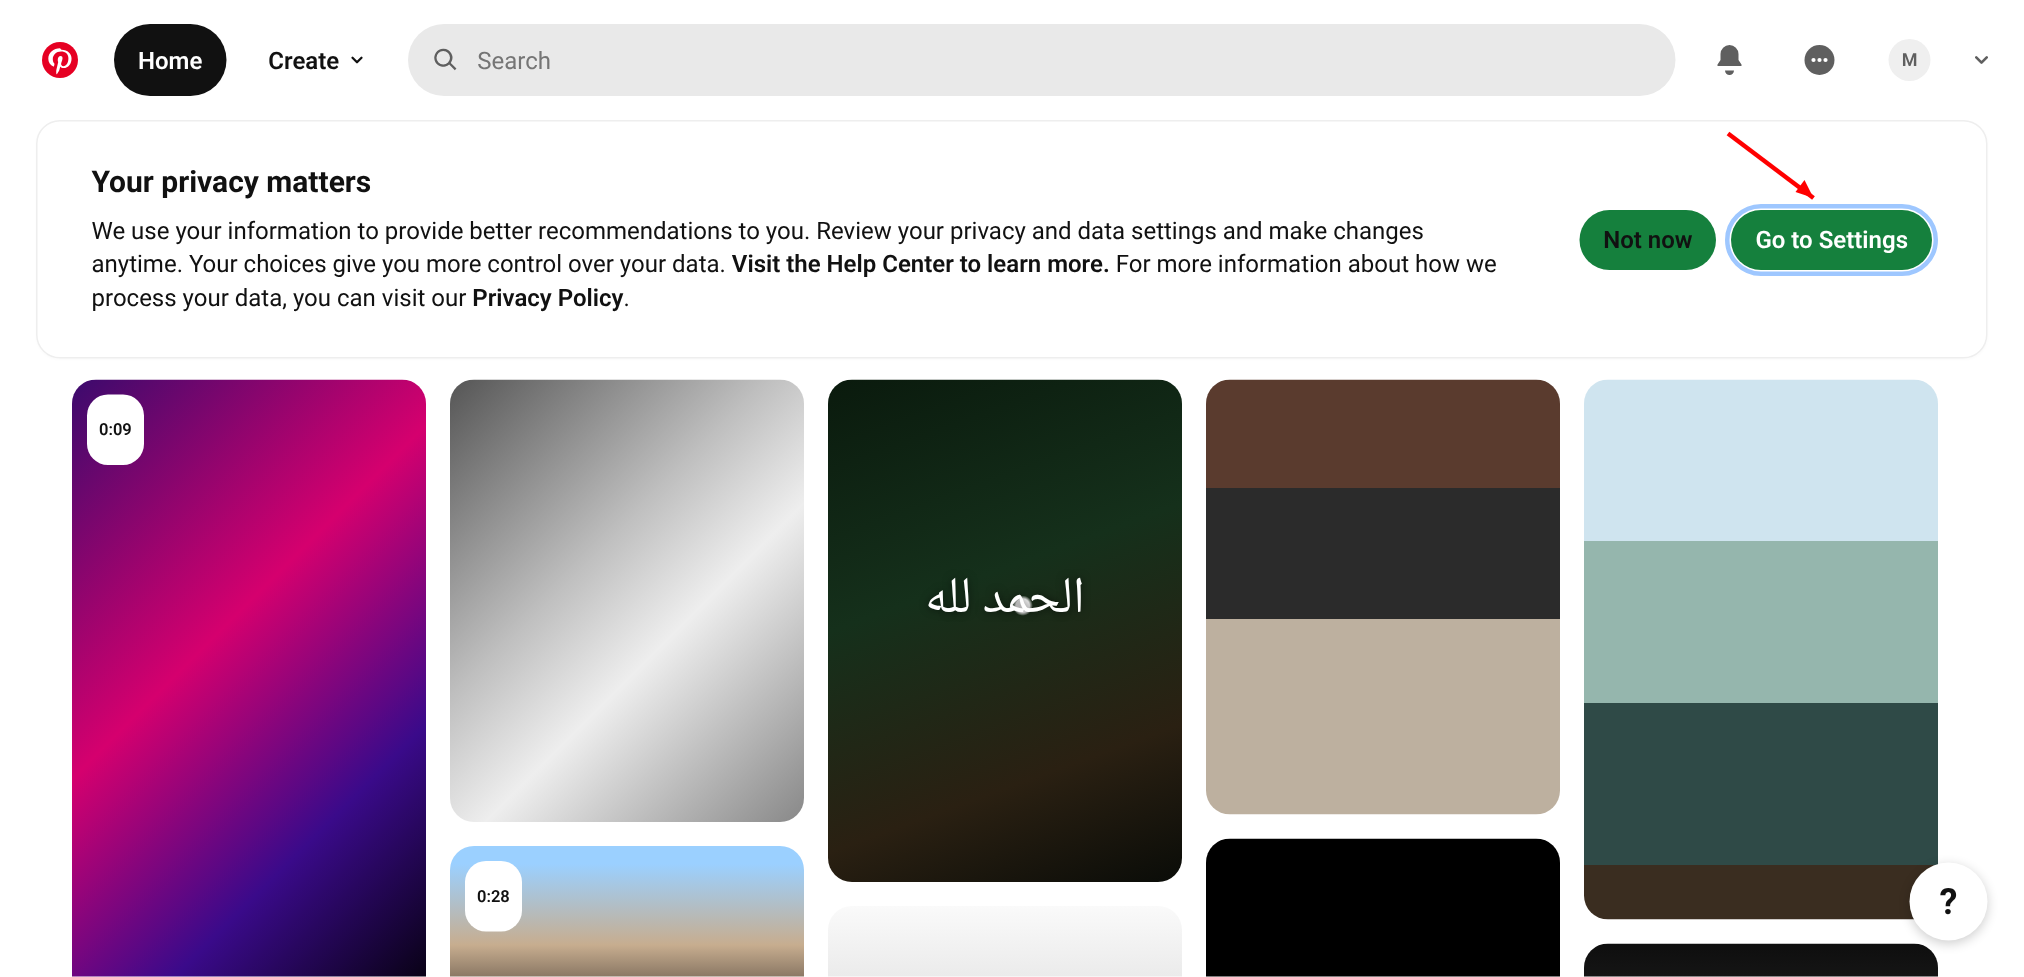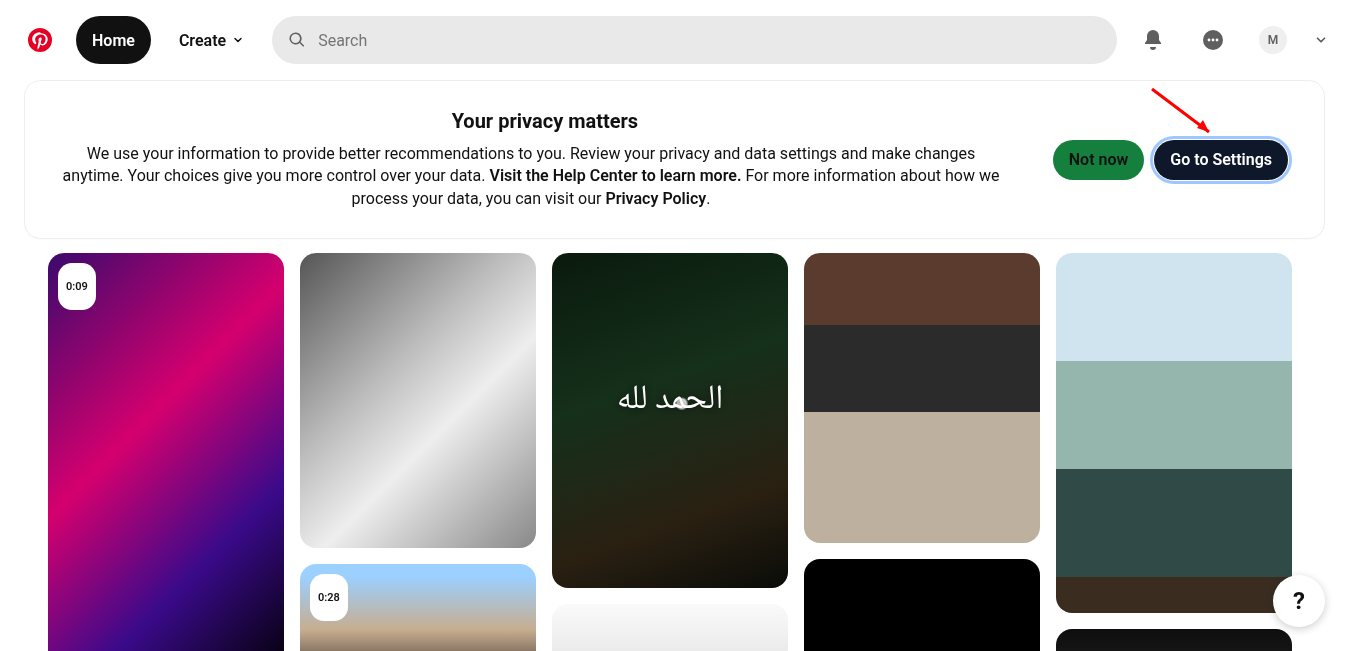--- a/index.html
+++ b/index.html
@@ -17,28 +17,28 @@
     .searchwrap svg { width:18px; height:18px; fill:#5f5f5f; }
     .searchwrap input { flex:1; border:none; background:transparent; font-size:16px; color:#333; outline:none; }
     .iconbtn { width:48px; height:48px; display:flex; align-items:center; justify-content:center; border-radius:50%; cursor:pointer; }
     .iconbtn svg { width:24px; height:24px; fill:#5f5f5f; }
     .avatar { width:28px; height:28px; border-radius:50%; background:#efefef; color:#5f5f5f; display:flex; align-items:center; justify-content:center; font-size:12px; font-weight:600; }
     .accchev { width:24px; height:24px; display:flex; align-items:center; justify-content:center; cursor:pointer; }
     .accchev svg { width:14px; height:14px; fill:#5f5f5f; }
 
     
     .banner { margin:0 24px; border:1px solid #eee; border-radius:16px; padding:28px 36px; display:flex; align-items:center; gap:24px; box-shadow:0 1px 2px rgba(0,0,0,0.02); }
-    .banner-text { flex:1;text-align:center; }
+    .banner-text { flex:1; }
     .banner-text h2 { font-size:20px; font-weight:700; color:#111; margin-bottom:10px; }
     .banner-text p { font-size:16px; line-height:1.4; color:#111; max-width:940px; }
     .banner-text p b { font-weight:600; }
     .banner-btns { display:flex; align-items:center; gap:10px; position:relative; }
     .btn { height:40px; padding:0 16px; border-radius:24px; font-size:16px; font-weight:600; display:flex; align-items:center; border:none; cursor:pointer; }
     .btn-grey { background:#15803d; color:#111; }
-    .btn-red  { background:#0f172a; color:#fff; outline:3px solid #9ec7ff; outline-offset:1px; }
+    .btn-red  { background:#15803d; color:#fff; outline:3px solid #9ec7ff; outline-offset:1px; }
     .arrow-ann { position:absolute; top:-56px; left:94px; width:80px; height:60px; pointer-events:none; }
 
     
     .pins { margin:14px 48px 0 48px; display:flex; gap:16px; }
     .col { display:flex; flex-direction:column; gap:16px; width:236px; }
     .pin { border-radius:16px; overflow:hidden; position:relative; }
     .pin .fake { width:100%; height:100%; }
     .badge { position:absolute; top:10px; left:10px; background:#fff; color:#111; font-size:11px; font-weight:600; padding:17px 8px; border-radius:14px; }
 
     .p1 { height:430px; }

